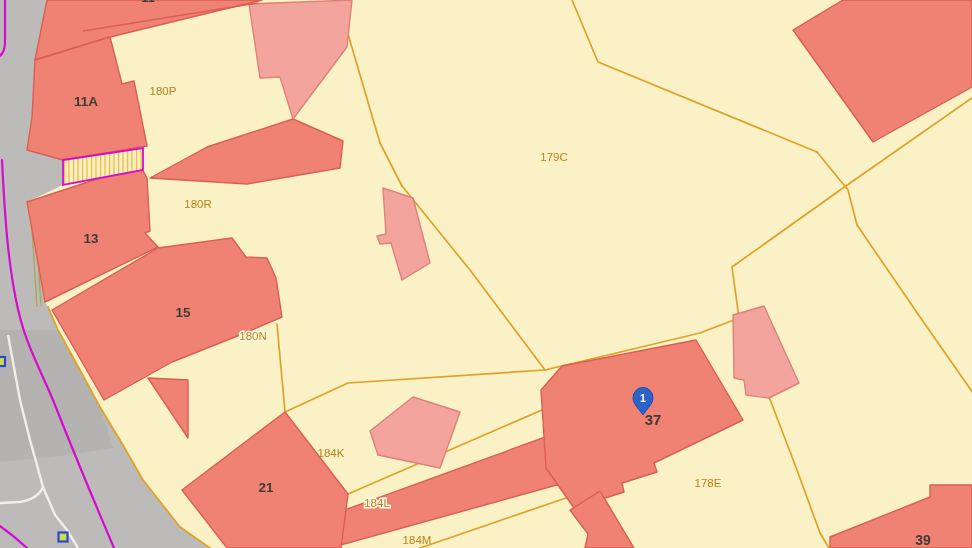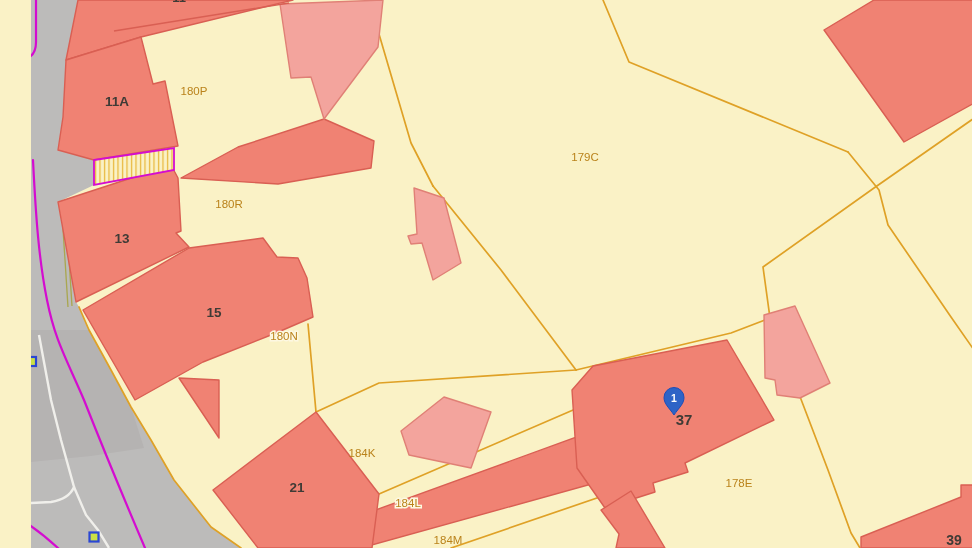--- a/index.html
+++ b/index.html
@@ -1,16 +1,16 @@
 <!DOCTYPE html>
 <html><head>
 <meta charset="utf-8">
 <style>
   html,body{margin:0;padding:0;background:#FAF2C6;overflow:hidden;}
-  #map-root{position:relative;width:804px;height:548px;font-family:"Liberation Sans", sans-serif;margin-left:31px;}
+  #map-root{position:relative;width:804px;height:548px;font-family:"Liberation Sans", sans-serif;}
   svg{display:block;}
   text{font-family:"Liberation Sans", sans-serif;}
   .bl{font-weight:bold;}
   .halo{paint-order:stroke;stroke:#FDF8E2;stroke-width:3px;}
 </style>
 </head>
 <body>
 
 <div id="map-root">
 <svg width="972" height="548" viewBox="0 0 972 548">

